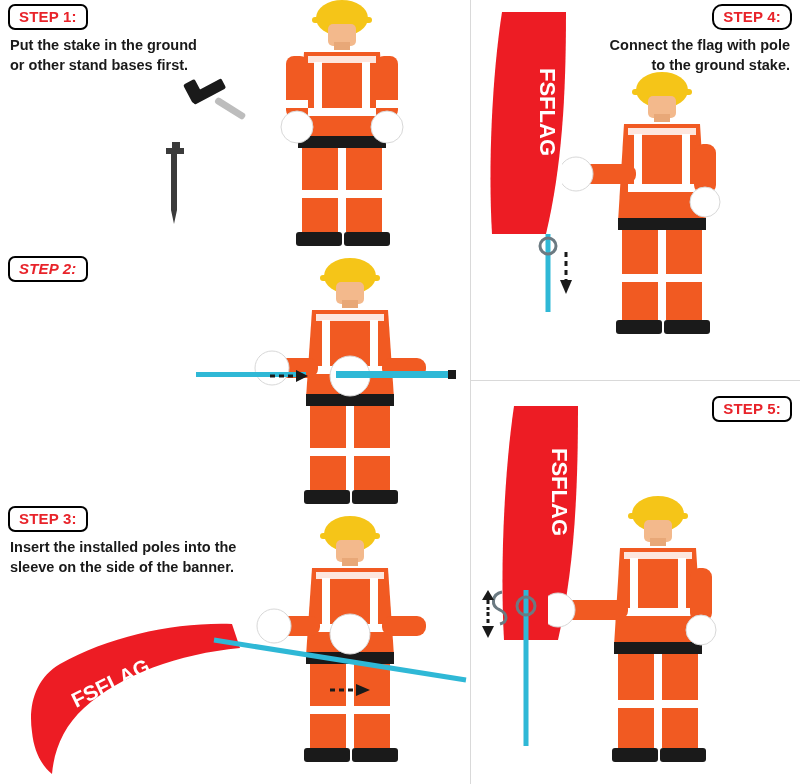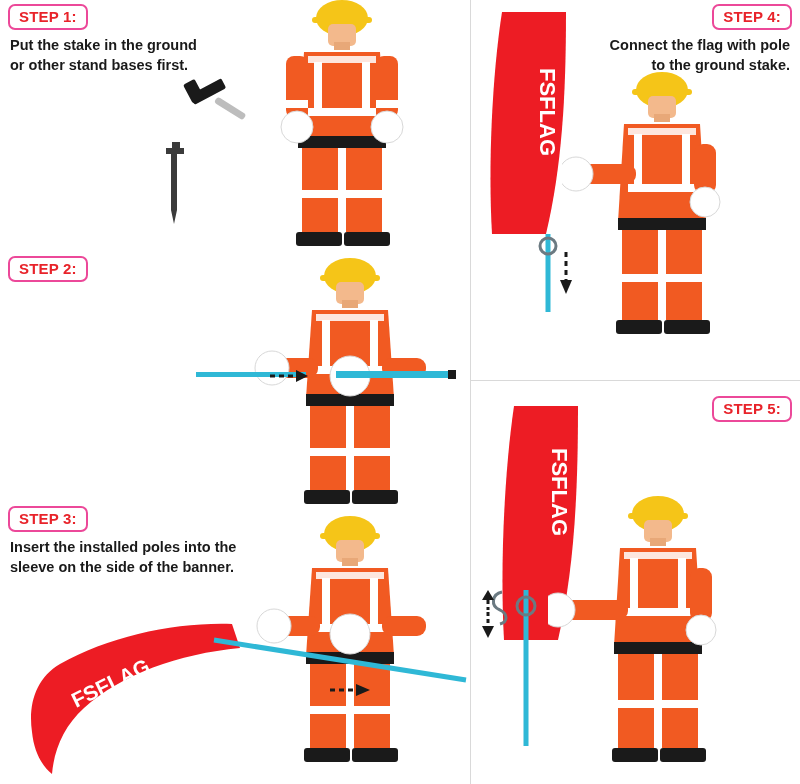--- a/index.html
+++ b/index.html
@@ -12,21 +12,21 @@
   }
   #page {
     position: relative;
     width: 800px;
     height: 784px;
     background: #ffffff;
     overflow: hidden;
   }
   .step-badge {
     position: absolute;
-    border: 2px solid #ec4899;
+    border: 2px solid #000000;
     border-radius: 7px;
     color: #e8232a;
     font-size: 15px;
     font-weight: bold;
     padding: 2px 9px 3px 9px;
     background: #ffffff;
     white-space: nowrap;
     letter-spacing: 0.2px;
   }
   .step-text {
@@ -100,21 +100,21 @@
 
     <rect x="50" y="148" width="36" height="84" fill="#f15a22"></rect>
     <rect x="94" y="148" width="36" height="84" fill="#f15a22"></rect>
     <rect x="50" y="190" width="36" height="8" fill="#ffffff"></rect>
     <rect x="94" y="190" width="36" height="8" fill="#ffffff"></rect>
 
     <rect x="44" y="232" width="46" height="14" rx="3" fill="#1a1a1a"></rect>
     <rect x="92" y="232" width="46" height="14" rx="3" fill="#1a1a1a"></rect>
   </svg>
 
-  <div class="step-badge" style="left:8px; top:256px;">STEP 2:</div>
+  <div class="step-badge" style="left:8px; top:256px;font-style:italic;">STEP 2:</div>
 
   <svg class="fig" style="left:250px; top:258px;" width="200" height="250" viewBox="0 0 200 250">
     <ellipse cx="100" cy="18" rx="26" ry="18" fill="#f5c518"></ellipse>
     <rect x="70" y="17" width="60" height="6" rx="3" fill="#f5c518"></rect>
     <rect x="86" y="24" width="28" height="22" rx="5" fill="#f3b98c"></rect>
     <rect x="92" y="42" width="16" height="8" fill="#e8a878"></rect>
     <path d="M62 52 L138 52 L144 140 L56 140 Z" fill="#f15a22"></path>
     <rect x="72" y="62" width="8" height="48" fill="#ffffff"></rect>
     <rect x="120" y="62" width="8" height="48" fill="#ffffff"></rect>
     <rect x="66" y="108" width="68" height="8" fill="#ffffff"></rect>
@@ -175,21 +175,21 @@
     <text x="50" y="88" fill="#ffffff" font-family="Liberation Sans, sans-serif" font-size="21" font-weight="bold" transform="rotate(-26 50 88)">FSFLAG</text>
   </svg>
   <svg class="fig" style="left:210px; top:636px;" width="260" height="50" viewBox="0 0 260 50">
     <line x1="256" y1="44" x2="4" y2="4" stroke="#2fb8d6" stroke-width="5"></line>
   </svg>
   <svg class="fig" style="left:330px; top:682px;" width="42" height="16" viewBox="0 0 42 16">
     <line x1="0" y1="8" x2="26" y2="8" stroke="#1a1a1a" stroke-width="3" stroke-dasharray="5 4"></line>
     <polygon points="26,2 40,8 26,14" fill="#1a1a1a"></polygon>
   </svg>
 
-  <div class="step-badge" style="right:8px; top:4px;">STEP 4:</div>
+  <div class="step-badge" style="right:8px; top:4px;border-radius:10px;">STEP 4:</div>
   <div class="step-text right" style="right:10px; top:35px; width:320px;">Connect the flag with pole
 to the ground stake.</div>
 
   <svg class="fig" style="left:482px; top:6px;" width="110" height="320" viewBox="0 0 110 320">
     <path d="M20 6 L84 6 C84 90 80 160 64 228 L20 228 Z" fill="#ed1c24"></path>
     <path d="M20 6 L20 228 L10 228 C6 160 10 70 20 6 Z" fill="#ed1c24"></path>
     <text x="58" y="62" fill="#ffffff" font-family="Liberation Sans, sans-serif" font-size="22" font-weight="bold" transform="rotate(90 58 62)">FSFLAG</text>
     <line x1="66" y1="228" x2="66" y2="306" stroke="#2fb8d6" stroke-width="5"></line>
     <circle cx="66" cy="240" r="8" fill="none" stroke="#6b7a82" stroke-width="3"></circle>
   </svg>

